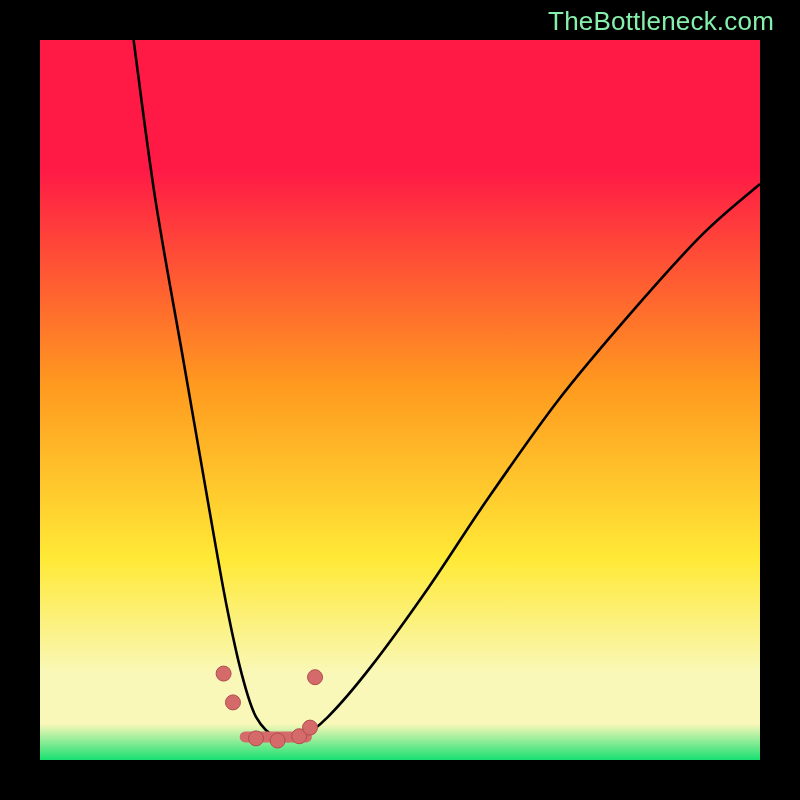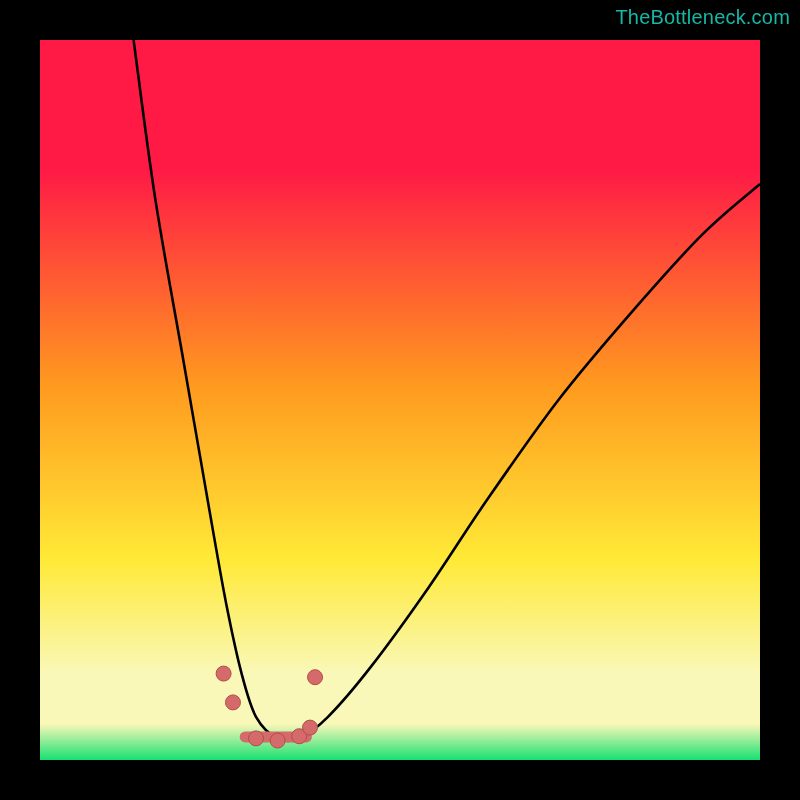--- a/index.html
+++ b/index.html
@@ -27,23 +27,23 @@
     height: 720px;
     overflow: hidden;
   }
   .gradient {
     position: absolute;
     left: 0; top: 0; width: 100%; height: 100%;
   }
   .watermark {
     position: absolute;
     top: 6px;
-    right: 10px;
-    color: #14b8a6;
-    font-size: 20px;
+    right: 26px;
+    color: #86efac;
+    font-size: 26px;
     letter-spacing: 0.2px;
     user-select: none;
   }
   svg.curve {
     position: absolute;
     left: 0; top: 0;
     width: 100%;
     height: 100%;
     overflow: visible;
   }

